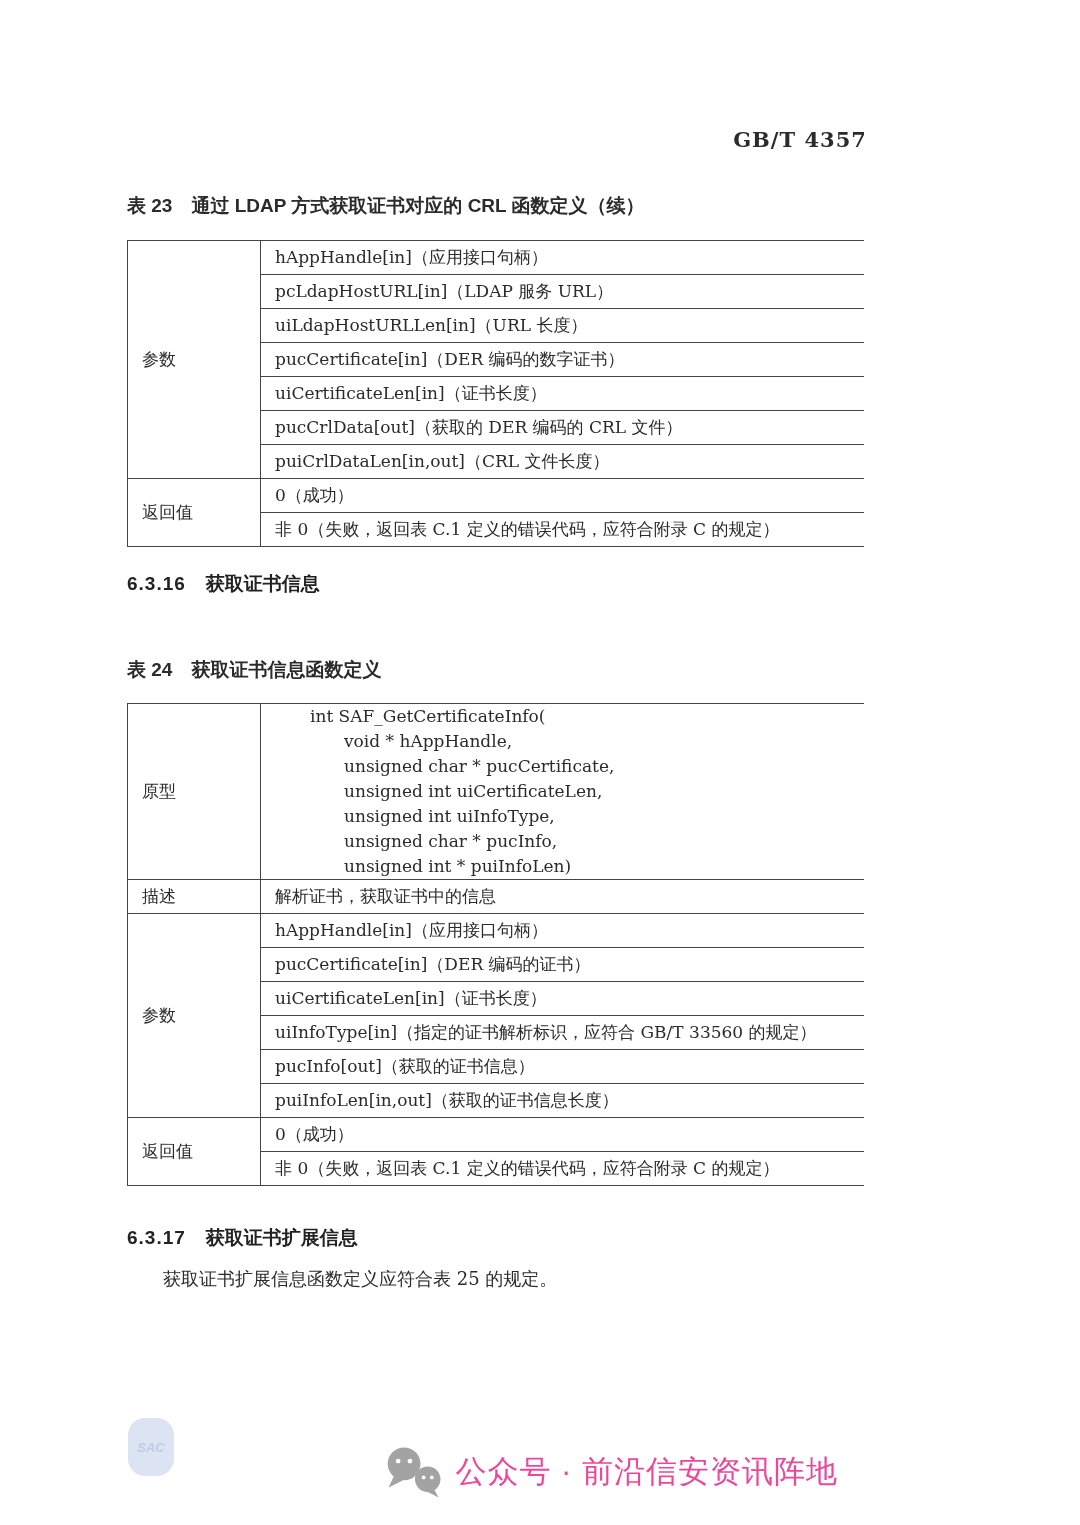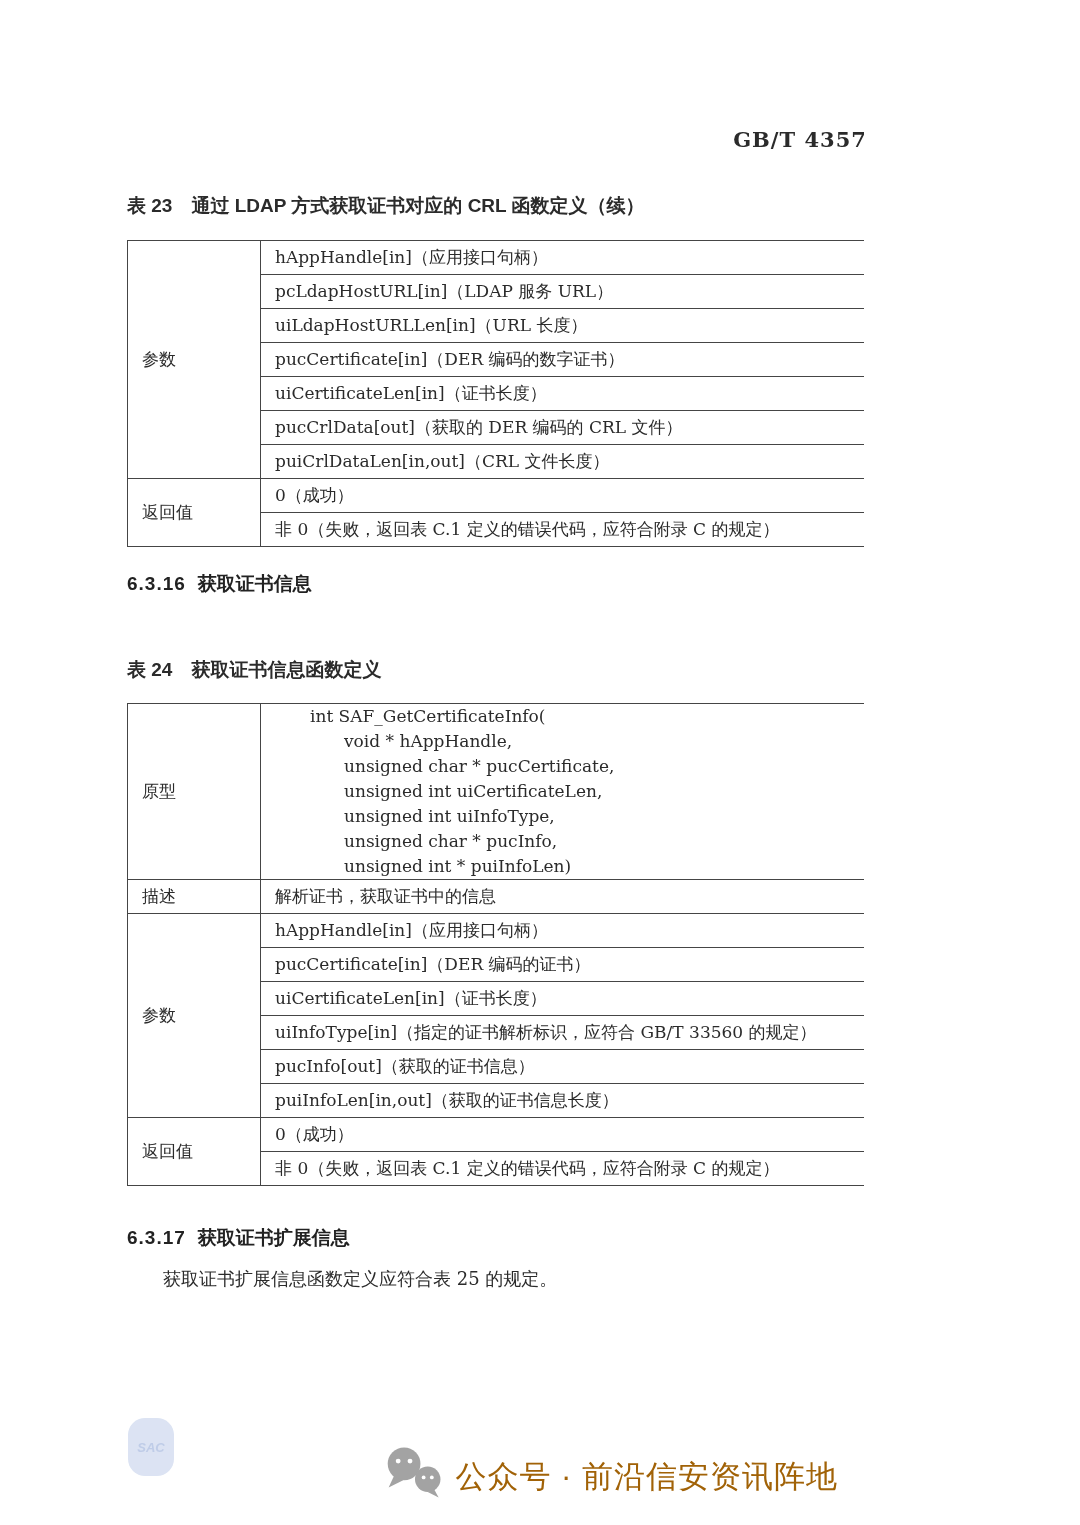--- a/index.html
+++ b/index.html
@@ -29,38 +29,38 @@
     overflow:hidden;white-space:nowrap;
   }
   td.lab{padding-left:13px;}
   td.proto-cell{padding:7px 6px 7px 14px;height:auto;}
   .proto-line{line-height:25px;margin-left:35px;}
   .proto-line.ind{padding-left:34px;}
   .sec-head{
     position:absolute;left:127px;font-size:19px;font-weight:bold;
     font-family:"Liberation Sans","DejaVu Sans",sans-serif;color:#222;
   }
-  .sec-head .num{margin-right:12px;letter-spacing:1px;}
+  .sec-head .num{margin-right:20px;letter-spacing:1px;}
   #h6316{top:571px}
   #h6317{top:1225px}
   .para{
     position:absolute;left:127px;width:840px;font-size:18px;text-indent:2em;color:#2b2b2b;
   }
   #p6316{top:613px}
   #p6317{top:1267px}
   .pagenum{position:absolute;top:1404px;left:922px;font-size:23px;color:#14532d;}
   .sac-logo{
     position:absolute;left:128px;top:1418px;width:46px;height:58px;
     background:#d6dff1;border-radius:17px;display:flex;align-items:center;justify-content:center;
     font-family:"Liberation Sans","DejaVu Sans",sans-serif;font-size:13px;font-weight:bold;
     font-style:italic;color:#b5c4e4;opacity:.85;
   }
   .wm{
-    position:absolute;top:1446px;right:26px;display:flex;align-items:flex-end;gap:10px;
-    color:#a16207;
+    position:absolute;top:1446px;right:26px;display:flex;align-items:center;gap:10px;
+    color:#ec4899;
   }
   .wm-text{
     font-size:31px;letter-spacing:1px;
     font-family:"Liberation Sans","DejaVu Sans",sans-serif;
   }
   .wm-icon{width:60px;height:52px;flex:0 0 auto;}
 </style>
 </head>
 <body>
 

